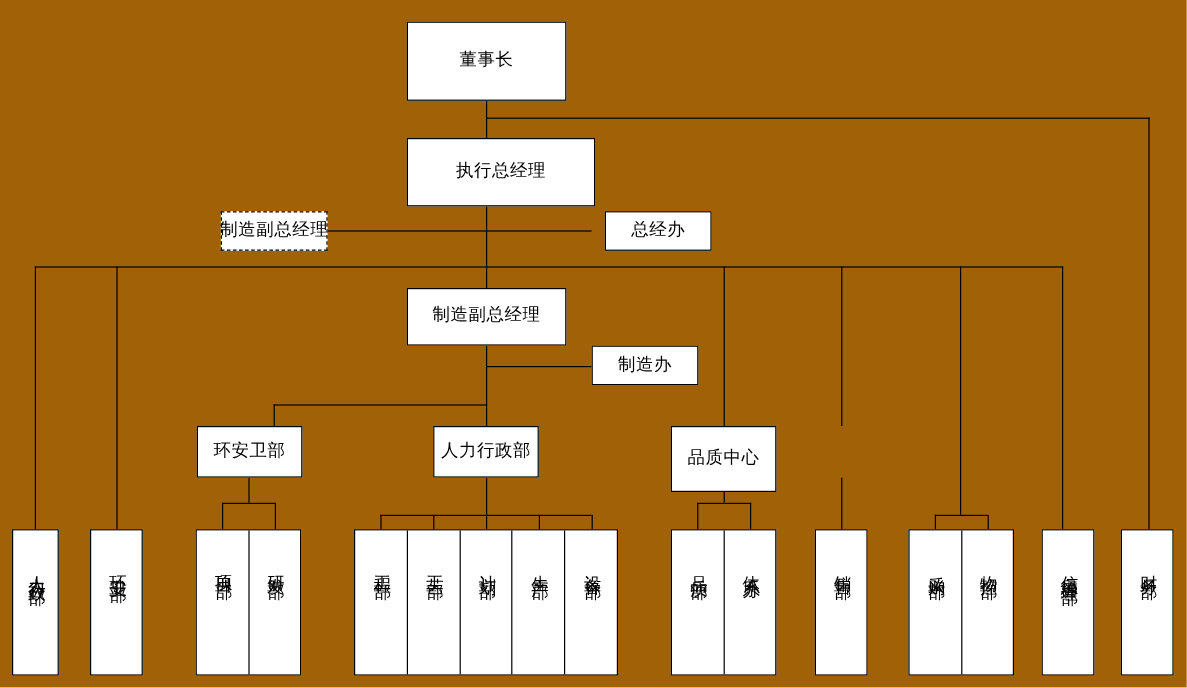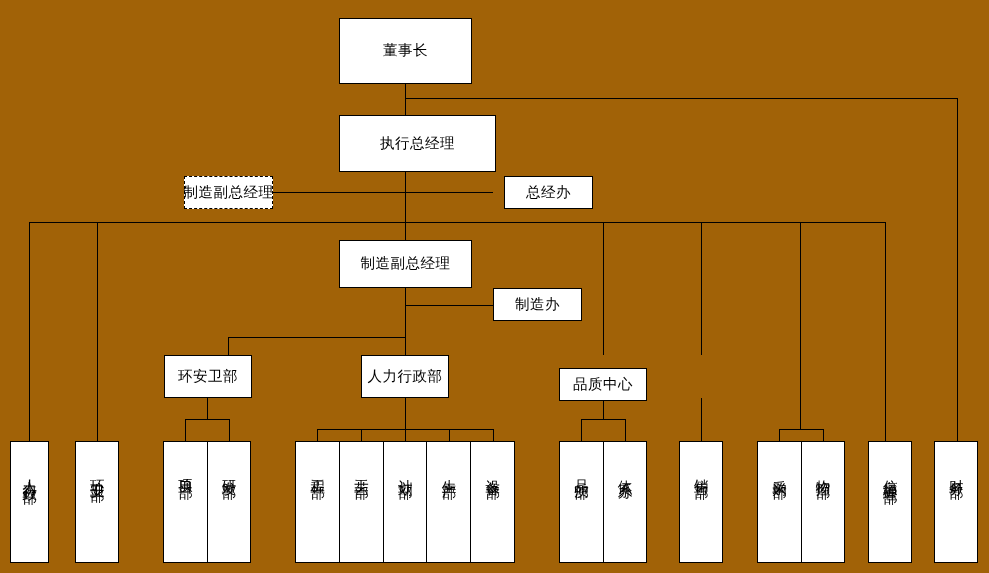--- a/index.html
+++ b/index.html
@@ -173,21 +173,21 @@
   </div>
 
   <div class="node h-node" style="left:164px; top:355px; width:88px; height:43px;">
     <span class="label">环安卫部</span>
   </div>
 
   <div class="node h-node" style="left:361px; top:355px; width:88px; height:43px;">
     <span class="label">人力行政部</span>
   </div>
 
-  <div class="node h-node" style="left:559px; top:355px; width:88px; height:33px;margin-top:13px;">
+  <div class="node h-node" style="left:559px; top:355px; width:88px; height:55px;">
     <span class="label">品质中心</span>
   </div>
 
 
   <div class="node v-node" style="left:10px; top:441px; width:39px; height:122px;">
     <span class="label">人力行政部</span>
   </div>
 
   <div class="node v-node" style="left:75px; top:441px; width:44px; height:122px;">
     <span class="label">环安卫部</span>

